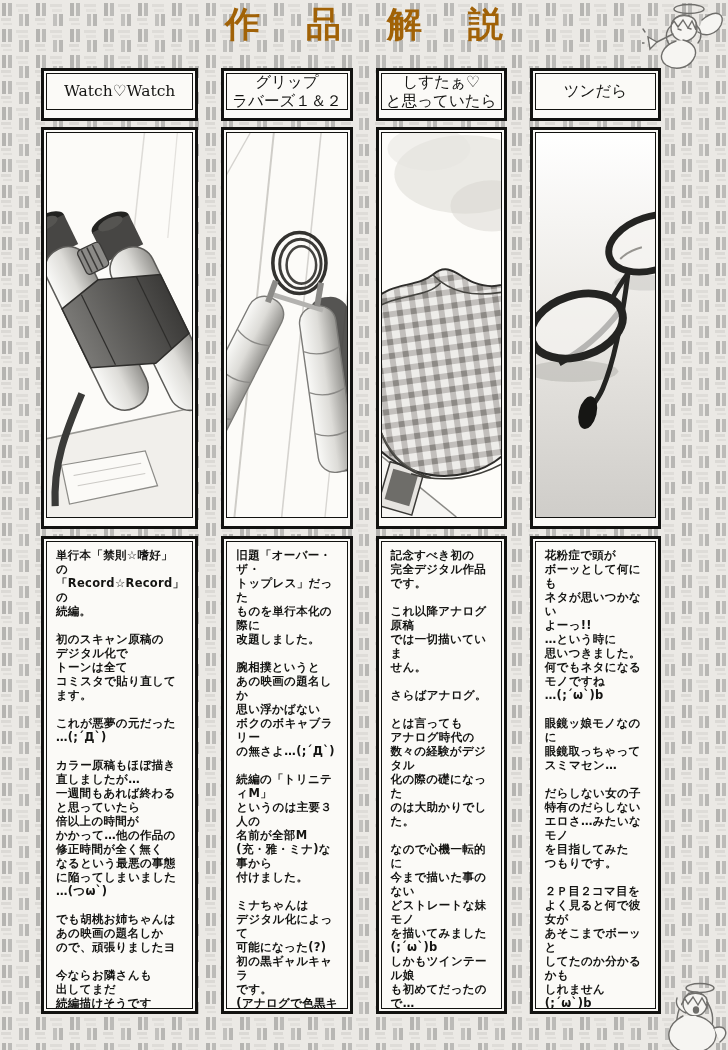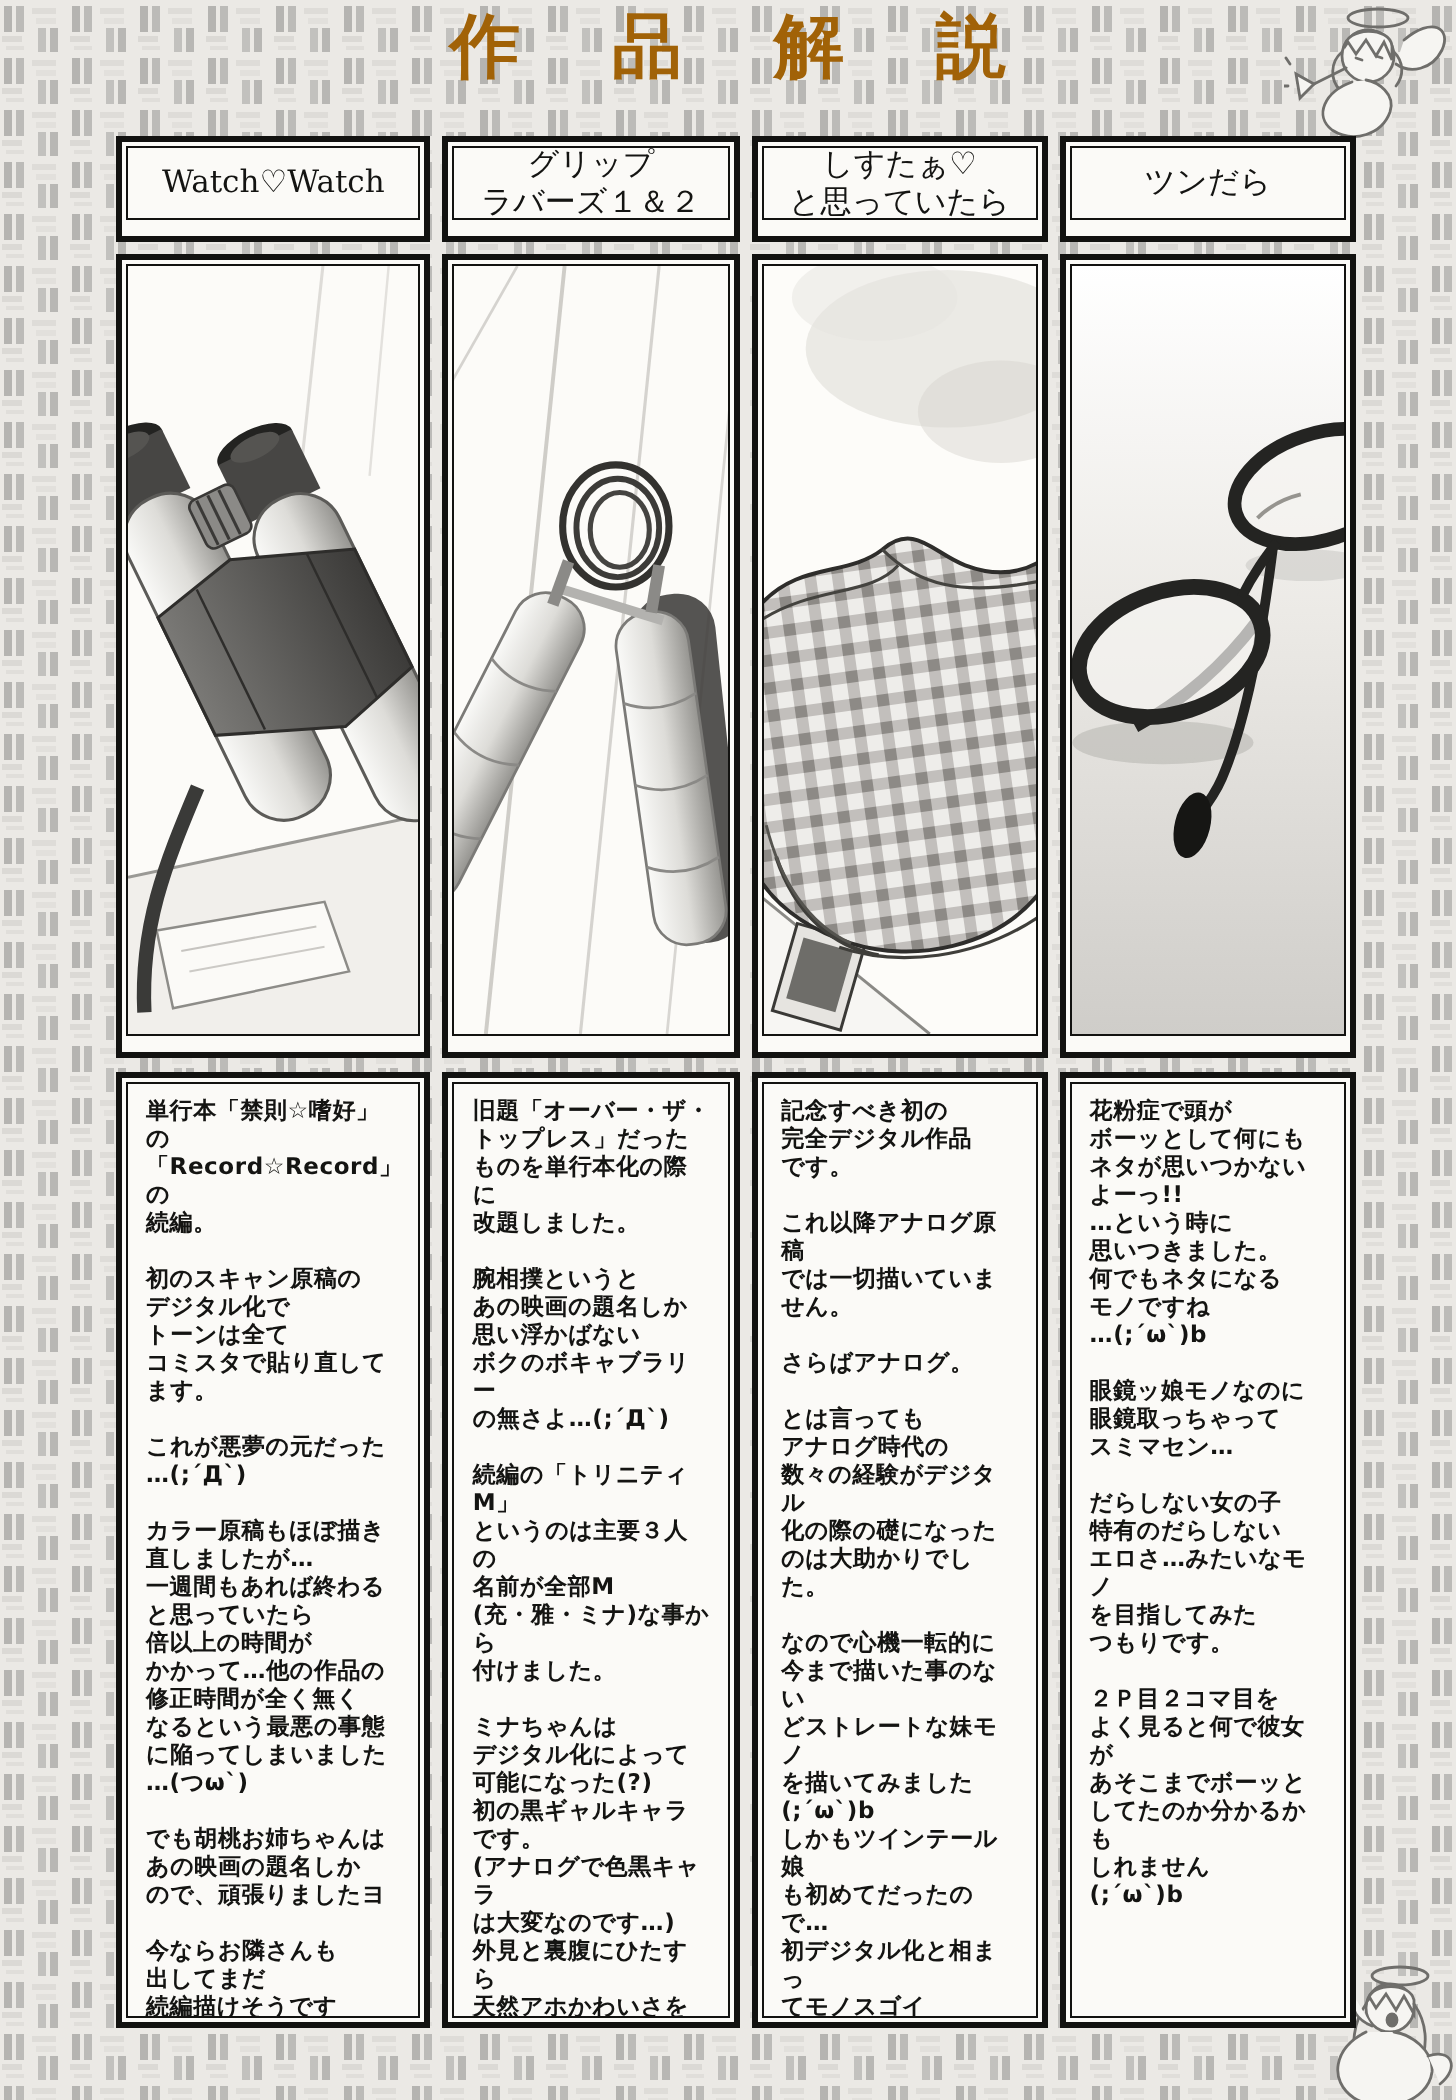--- a/index.html
+++ b/index.html
@@ -14,21 +14,21 @@
   .page-title{
     font-family:"DejaVu Serif","Liberation Serif",serif;
     font-weight:bold;font-size:35px;line-height:1.15;
     letter-spacing:46px;padding-left:46px;color:#a16207;
     white-space:nowrap;
   }
   .page-subtitle{
     font-size:15px;font-weight:500;color:#1a1a18;margin-top:0px;
     word-spacing:14px;letter-spacing:1px;
   }
-  .cols{position:absolute;left:58px;top:68px;width:620px;display:flex;gap:6px;z-index:2;}
+  .cols{position:absolute;left:41px;top:68px;width:620px;display:flex;gap:23px;z-index:2;}
   .col{flex:1;display:flex;flex-direction:column;}
   .box-outer{background:#fbfaf7;border:3px solid #121210;}
   .box-inner{border:1px solid #121210;margin:2px;background:#fbfaf7;height:calc(100% - 12px);overflow:hidden;}
   .hdr-outer{height:47px;}
   .hdr-inner{display:flex;flex-direction:column;align-items:center;justify-content:center;}
   .hdr-line{
     font-family:"DejaVu Serif","Liberation Serif",serif;
     font-size:15.5px;line-height:19px;color:#141412;white-space:nowrap;
   }
   .img-outer{height:396px;margin-top:6px;}

